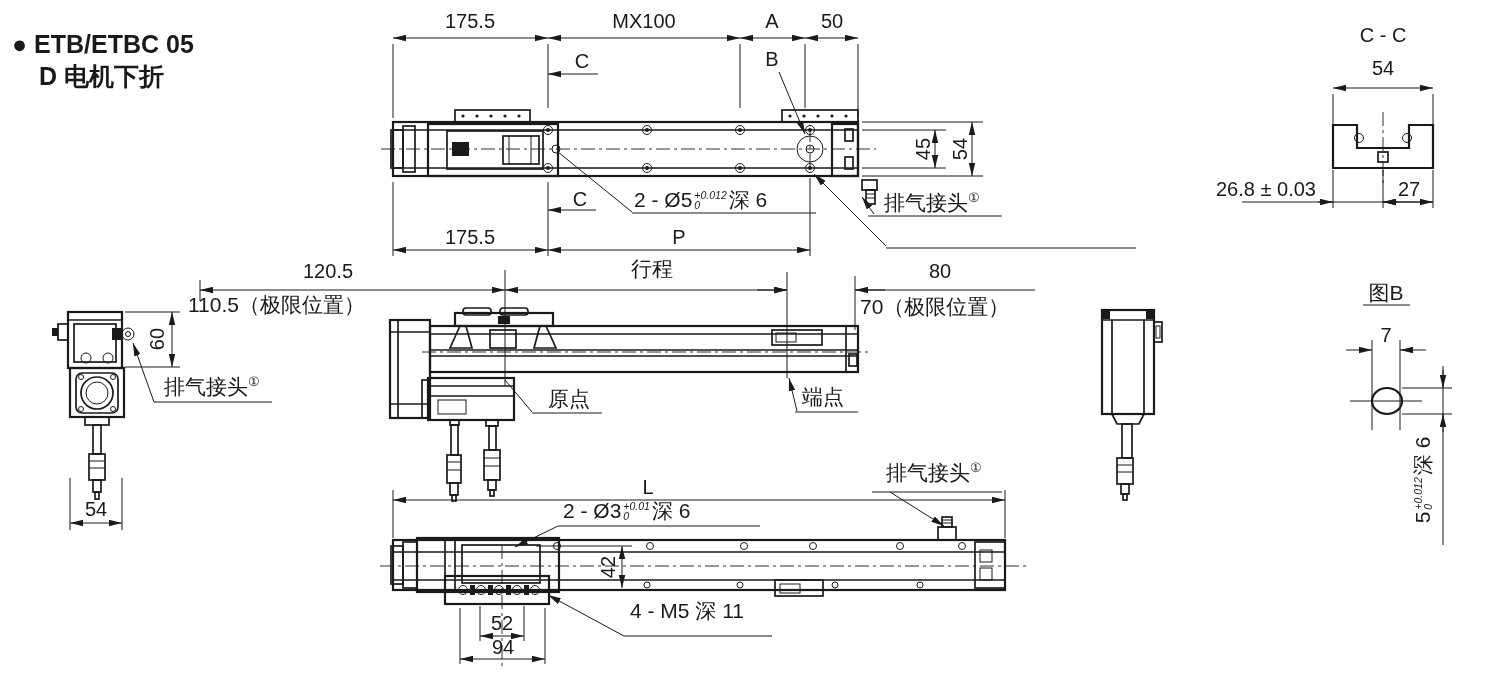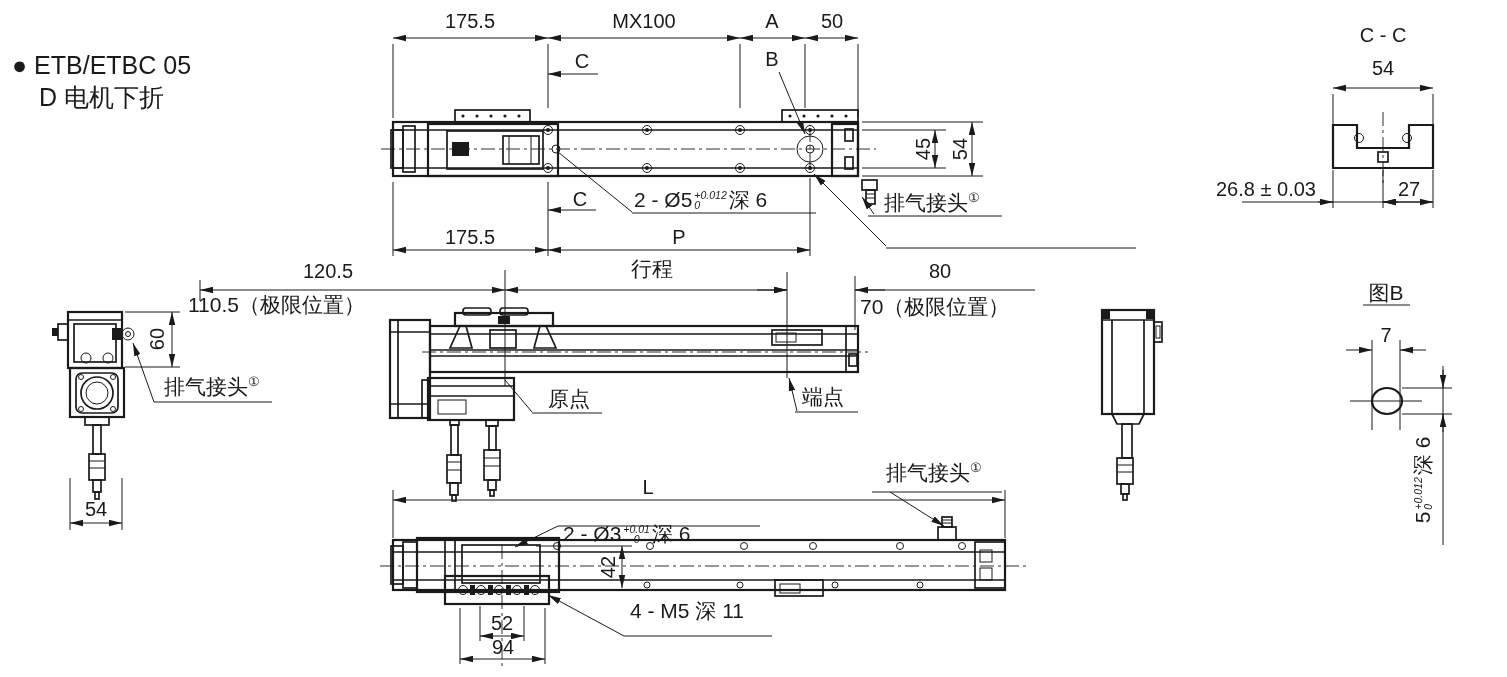--- a/index.html
+++ b/index.html
@@ -7,21 +7,21 @@
           font-family:"Liberation Sans", sans-serif;color:#1a1a1a;}
   svg{position:absolute;left:0;top:0;}
   .obj{stroke:#1a1a1a;stroke-width:1.7;fill:none;}
   .obj2{stroke:#1a1a1a;stroke-width:2.2;fill:none;}
   .thin{stroke:#1a1a1a;stroke-width:1;fill:none;}
   .dim{stroke:#1a1a1a;stroke-width:1;fill:none;}
   .ctr{stroke:#1a1a1a;stroke-width:0.9;fill:none;stroke-dasharray:14 4 3 4;}
   .fillb{fill:#1a1a1a;stroke:none;}
   .lbl{position:absolute;font-size:20px;line-height:22px;white-space:nowrap;}
   .cn{font-size:21px;}
-  .big{font-size:25px;font-weight:normal;line-height:28px;margin-top:21px;}
+  .big{font-size:25px;font-weight:bold;line-height:28px;}
   .c{transform:translateX(-50%);}
   .r{transform:translate(-50%,-50%) rotate(-90deg);transform-origin:center;}
   sup.mk{font-size:13px;vertical-align:super;line-height:0;}
   .tol{display:inline-flex;flex-direction:column;justify-content:center;
        font-size:10.5px;line-height:10px;vertical-align:-2px;margin:0 2px;}
   .note{display:inline-flex;align-items:center;}
 </style>
 </head>
 <body>
 
@@ -382,21 +382,21 @@
 <div class="lbl r note cn" style="left:1423px;top:480px;">
   <span>5</span>
   <span class="tol">
     <i>+0.012</i>
     <i>0</i>
   </span>
   <span>深 6</span>
 </div>
 
 <div class="lbl c" style="left:648px;top:476px;">L</div>
-<div class="lbl note cn" style="left:563px;top:523px;text-align:center;">
+<div class="lbl note cn" style="left:563px;top:500px;">
   <span>2 - Ø3</span>
   <span class="tol">
     <i>+0.01</i>
     <i>0</i>
   </span>
   <span>深 6</span>
 </div>
 <div class="lbl cn" style="left:886px;top:462px;">
   <span>排气接头</span><sup class="mk">①</sup>
 </div>

